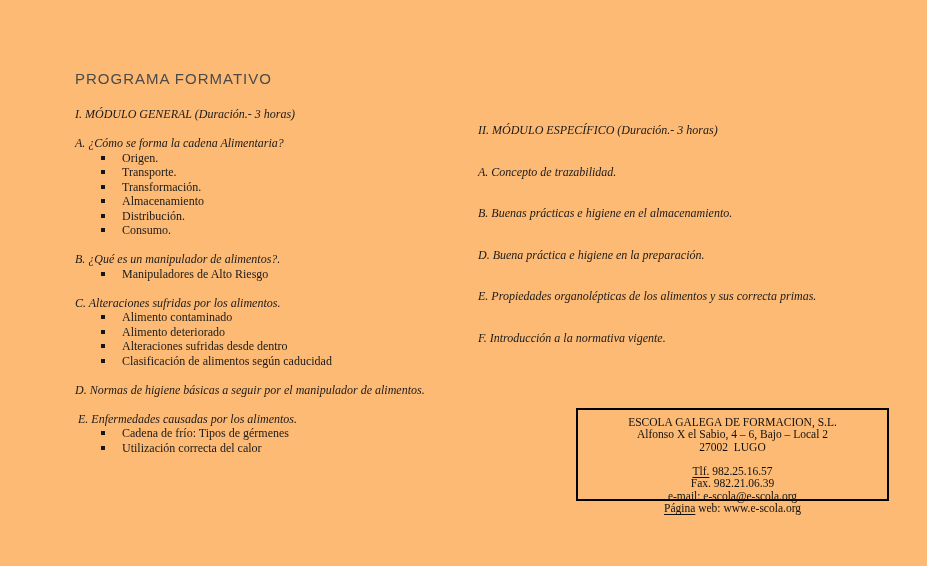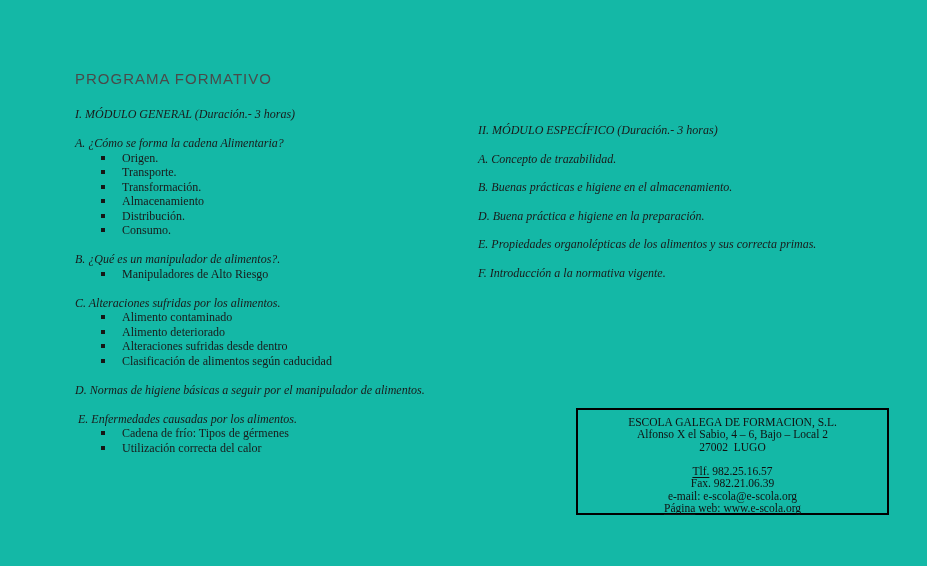--- a/index.html
+++ b/index.html
@@ -1,21 +1,21 @@
 <!DOCTYPE html>
 <html><head>
 <meta charset="utf-8">
 <style>
   * { margin: 0; padding: 0; box-sizing: border-box; }
   html, body { background: #ffffff; }
   .page {
     position: relative;
     width: 927px;
     height: 566px;
-    background: #14b8a6;
+    background: #fdba74;
     overflow: hidden;
     font-family: "Liberation Serif", "DejaVu Serif", serif;
     color: #1a1a1a;
   }
   .doc-title {
     position: absolute;
     left: 75px;
     top: 70px;
     font-family: "Liberation Sans", "DejaVu Sans", sans-serif;
     font-size: 15px;
@@ -42,28 +42,28 @@
     white-space: nowrap;
   }
   .sq {
     position: absolute;
     left: 26px;
     top: 5px;
     width: 4px;
     height: 4px;
     background: #161616;
   }
-  .rc-item { font-style: italic; margin-top: 14px; white-space: nowrap; }
+  .rc-item { font-style: italic; margin-top: 27px; white-space: nowrap; }
   .rc-item:first-of-type { margin-top: 16px; }
   .contact-box {
     position: absolute;
     left: 576px;
     top: 408px;
     width: 313px;
-    height: 107px;
+    height: 93px;
     border: 2px solid #000000;
     text-align: center;
     font-size: 11.5px;
     line-height: 12.3px;
     padding-top: 6px;
     color: #111111;
   }
   .blank-line { height: 12.3px; }
   .sp-err {
     text-decoration-line: underline;

